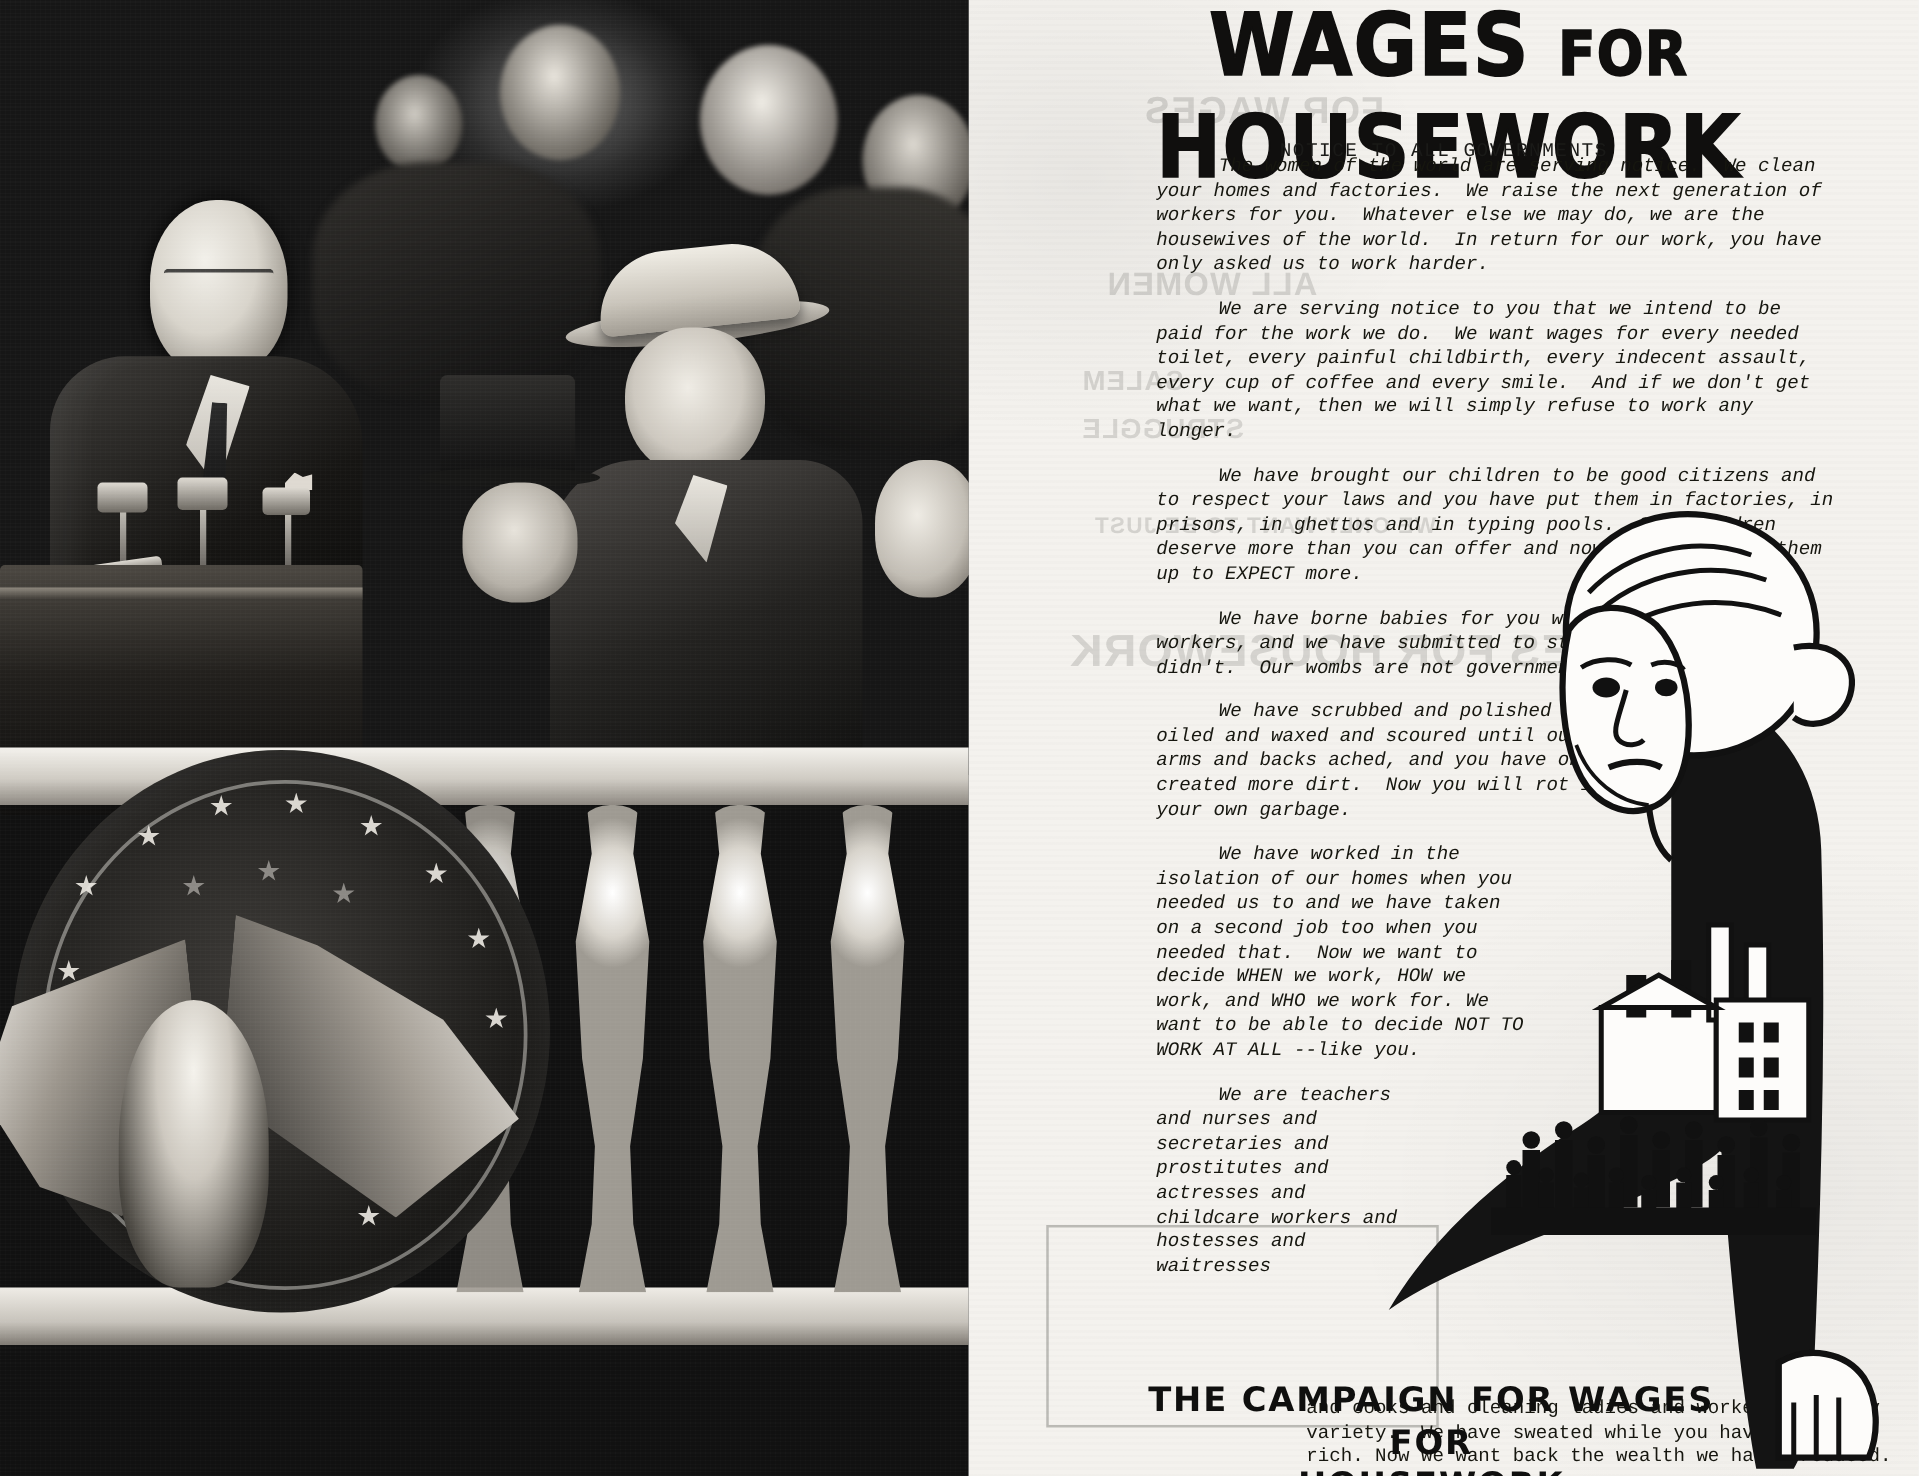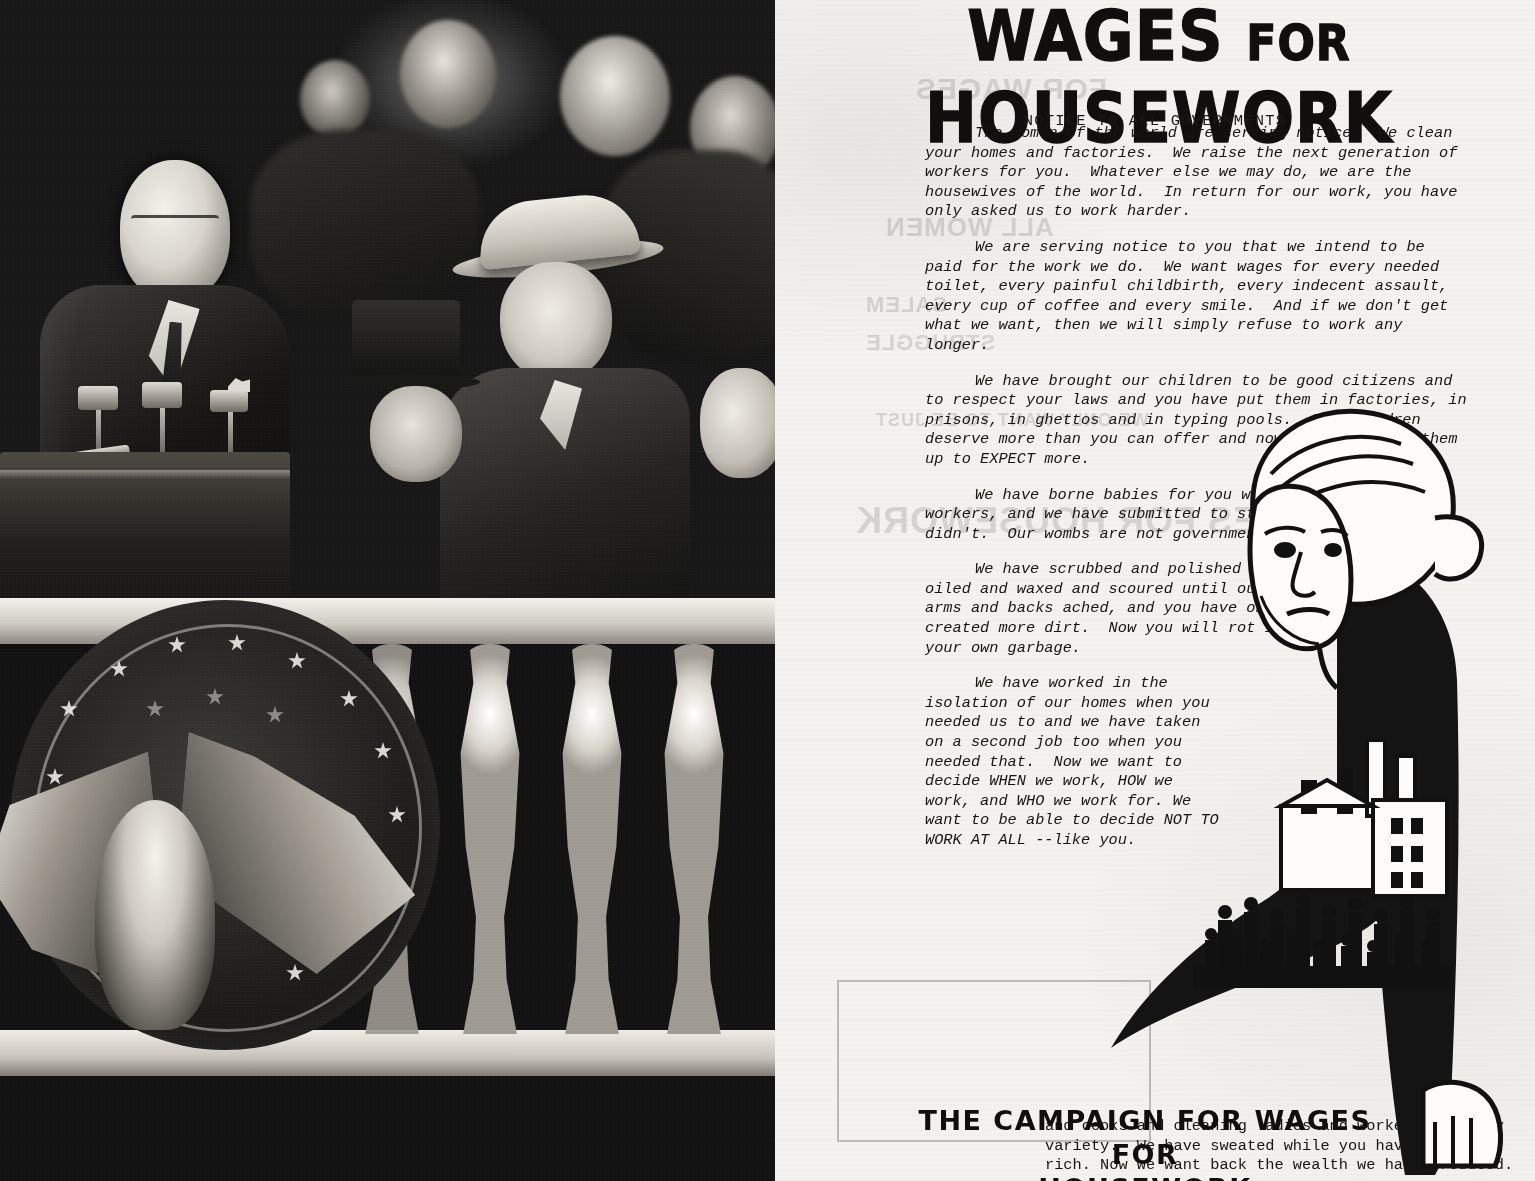--- a/index.html
+++ b/index.html
@@ -486,20 +486,21 @@
 
     <div class="notice-title">NOTICE TO ALL GOVERNMENTS</div>
 
     <div class="body-col">
       <p class="para p1">The women of the world are serving notice.  We clean your homes and factories.  We raise the next generation of workers for you.  Whatever else we may do, we are the housewives of the world.  In return for our work, you have only asked us to work harder.</p>
       <p class="para p2">We are serving notice to you that we intend to be paid for the work we do.  We want wages for every needed toilet, every painful childbirth, every indecent assault, every cup of coffee and every smile.  And if we don't get what we want, then we will simply refuse to work any longer.</p>
       <p class="para p3">We have brought our children to be good citizens and to respect your laws and you have put them in factories, in prisons, in ghettos and in typing pools.  Our children deserve more than you can offer and now we will bring them up to EXPECT more.</p>
       <p class="para p4">We have borne babies for you when you needed more workers, and we have submitted to sterilization when you didn't.  Our wombs are not government property any longer.</p>
       <p class="para p5">We have scrubbed and polished and oiled and waxed and scoured until our arms and backs ached, and you have only created more dirt.  Now you will rot in your own garbage.</p>
       <p class="para p6">We have worked in the isolation of our homes when you needed us to and we have taken on a second job too when you needed that.  Now we want to decide WHEN we work, HOW we work, and WHO we work for. We want to be able to decide NOT TO WORK AT ALL --like you.</p>
+      <p class="para p7">We are teachers and nurses and secretaries and prostitutes and actresses and childcare workers and hostesses and waitresses</p>
     </div>
 
     <div class="footer-caps">
       <div style="white-space:pre-wrap;">and cooks and cleaning ladies and workers of every variety.  We have sweated while you have grown rich. Now we want back the wealth we have produced.</div>
       
     </div>
 
     <div class="campaign">
       <div>THE CAMPAIGN FOR WAGES FOR</div>
       <div>HOUSEWORK</div>

